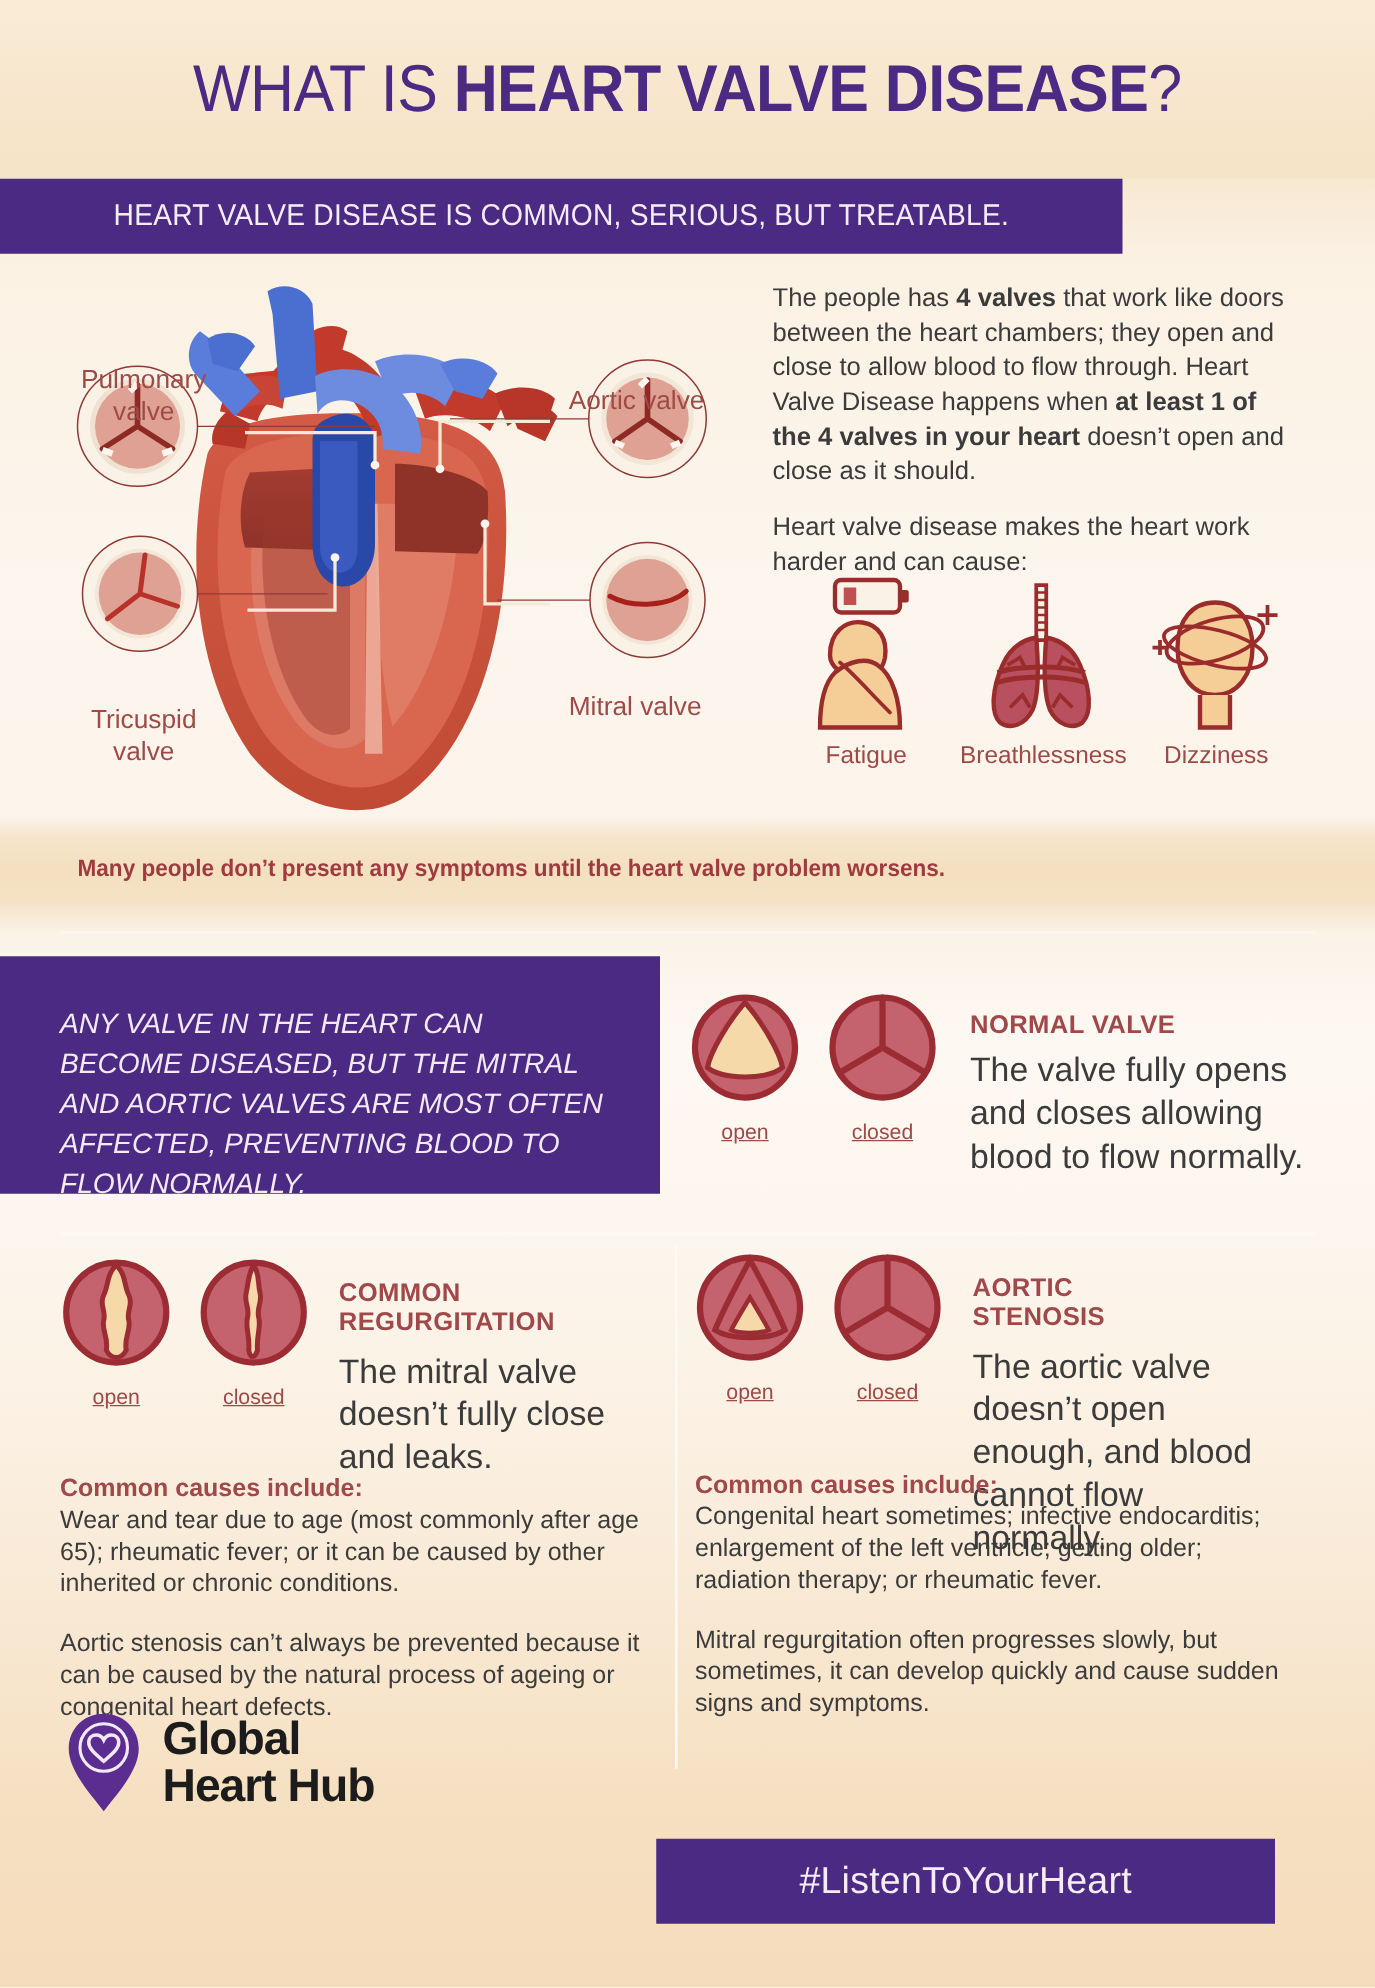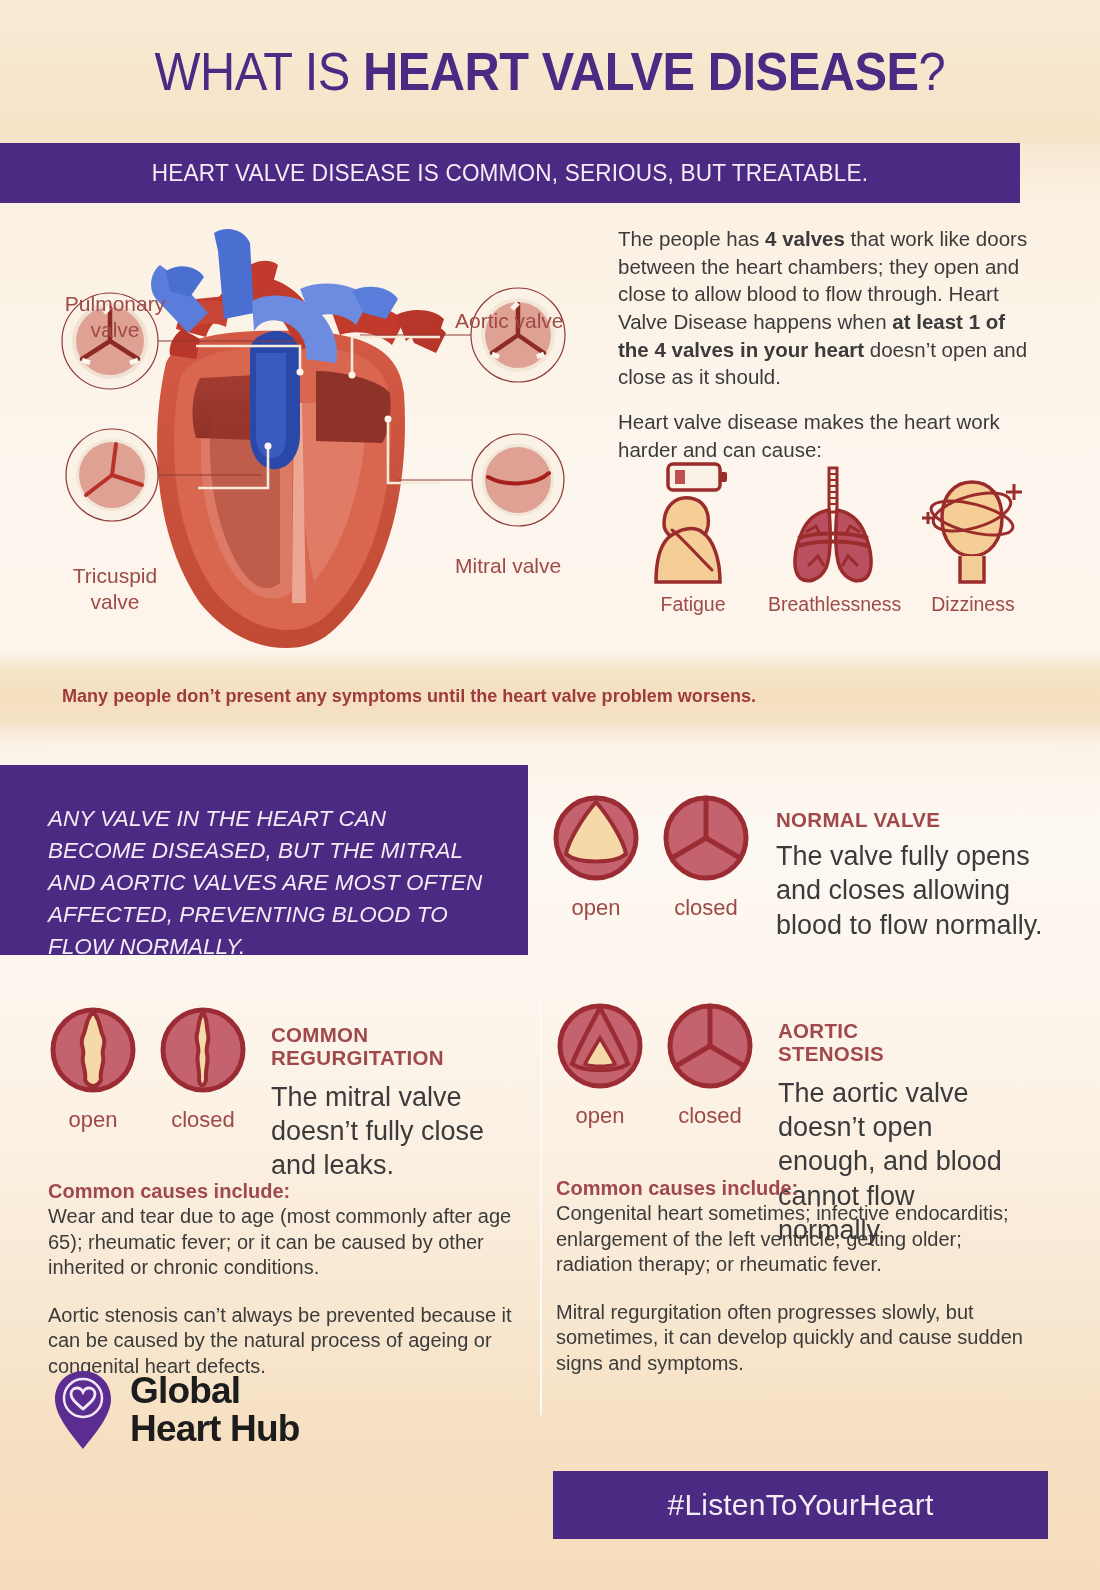--- a/index.html
+++ b/index.html
@@ -49,21 +49,21 @@
     letter-spacing: -0.5px;
     color: #4a2a82;
     transform: scaleX(0.92);
     white-space: nowrap;
   }
   .header-title h1 b { font-weight: 700; }
 
   .subtitle-band {
     position: absolute;
     top: 143px; left: 0;
-    width: 1020px; height: 60px;
+    width: 898px; height: 60px;
     background: #4a2a82;
     display: flex; align-items: center; justify-content: center;
   }
   .subtitle-band span {
     color: #f6ecf7;
     font-size: 24px;
     letter-spacing: 0.2px;
     transform: scaleX(0.94);
     white-space: nowrap;
   }
@@ -167,21 +167,22 @@
     position: absolute;
     left: 548px; top: 790px;
     width: 500px;
     display: flex;
   }
   .valve-pair { display: flex; gap: 14px; }
   .valve-item { width: 96px; text-align: center; }
   .valve-item .vlabel {
     margin-top: 5px;
     color: #9e4a46;
-    font-size: 22px;
+    font-size: 17px;
+    text-decoration: underline;
   }
   .valve-text { margin-left: 22px; padding-top: 18px; width: 270px; }
   .valve-text h3 {
     color: #a0484a;
     font-size: 20.5px;
     font-weight: 700;
     letter-spacing: 0.3px;
     margin-bottom: 7px;
   }
   .valve-text p {
@@ -236,21 +237,21 @@
   .logo-text {
     font-size: 37px;
     font-weight: 700;
     color: #1c1c1c;
     line-height: 1.02;
     letter-spacing: -0.8px;
   }
 
   .hashtag-band {
     position: absolute;
-    left: 553px; top: 1471px;
+    left: 525px; top: 1471px;
     width: 495px; height: 68px;
     background: #4a2a82;
     display: flex; align-items: center; justify-content: center;
   }
   .hashtag-band span {
     color: #f5ecf6;
     font-size: 30px;
     letter-spacing: 0.2px;
   }
 </style>

